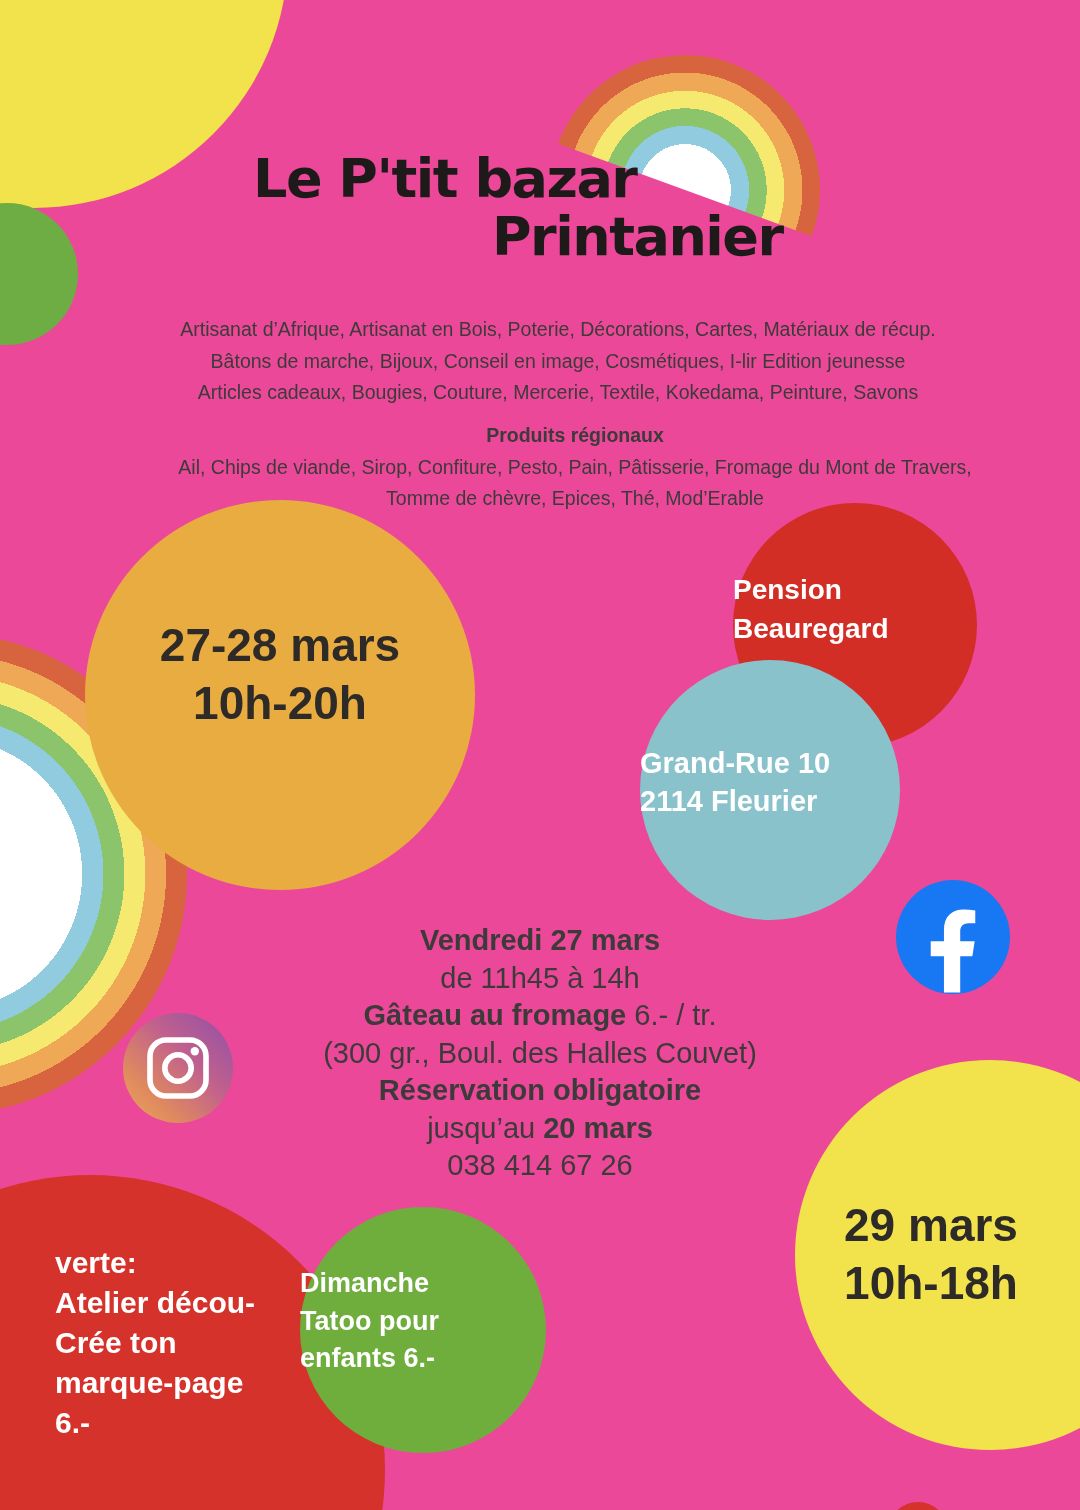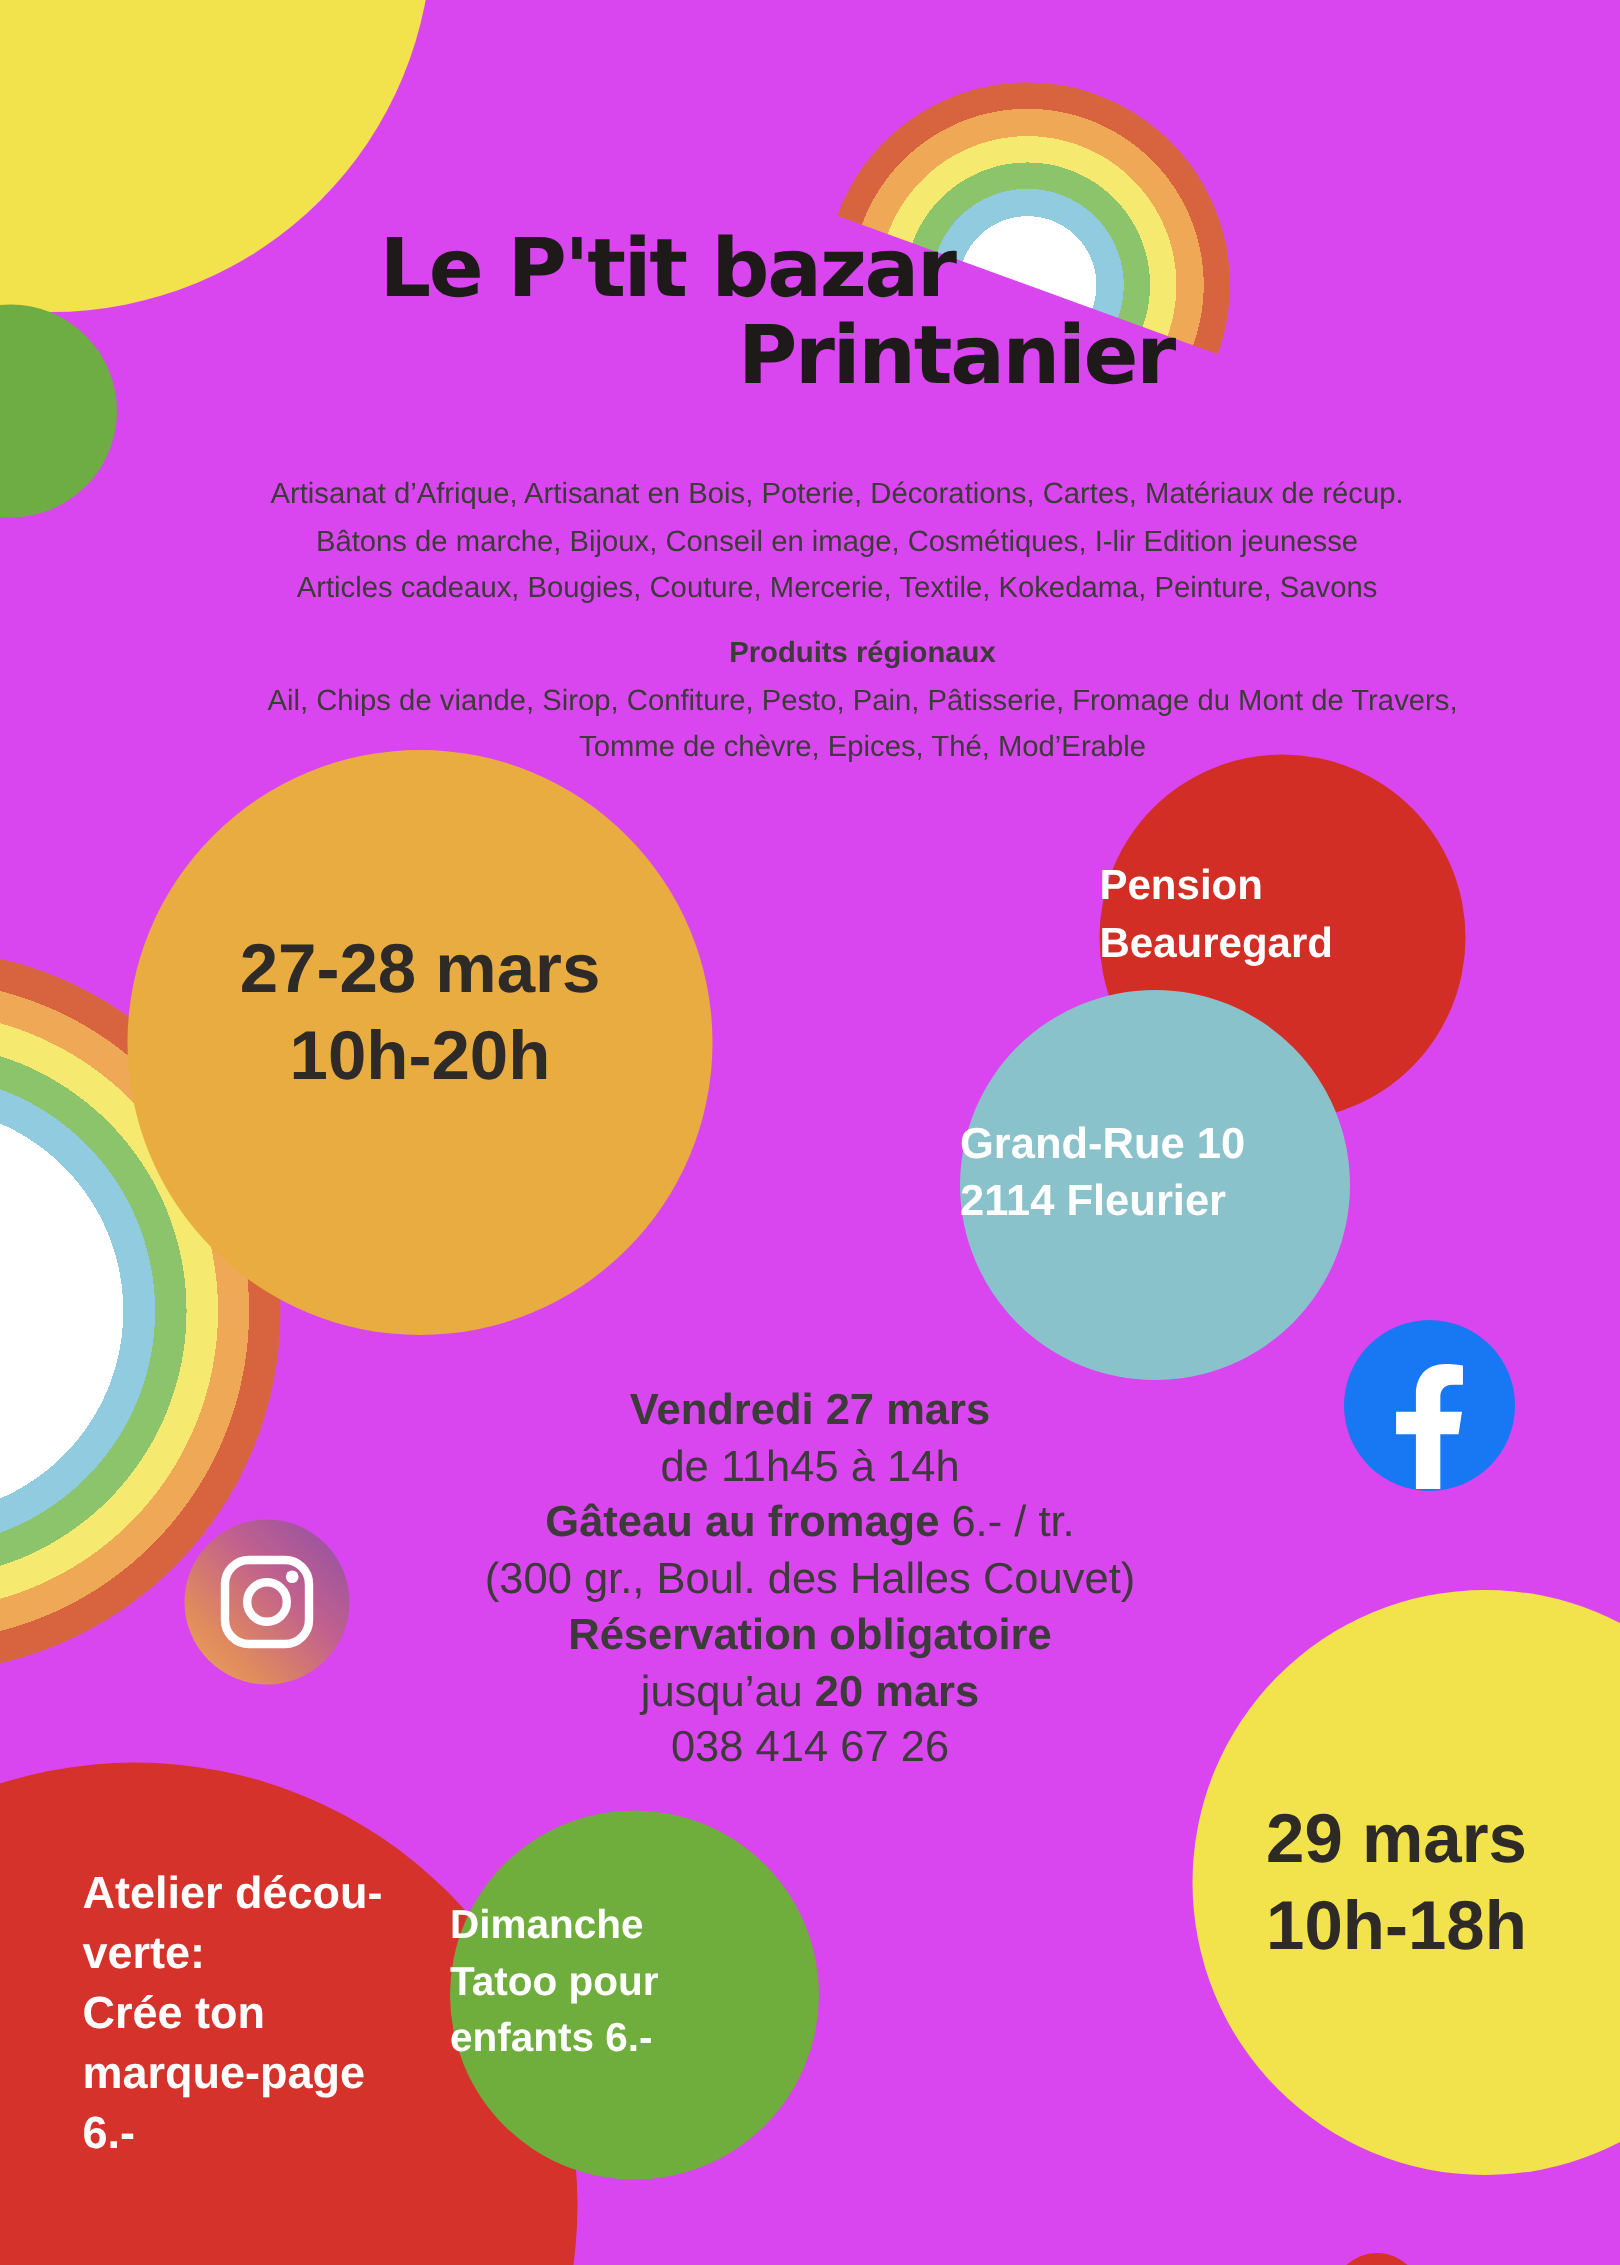--- a/index.html
+++ b/index.html
@@ -1,18 +1,18 @@
 <!DOCTYPE html>
 <html><head>
 <meta charset="utf-8">
 <style>
   html,body { margin:0; padding:0; background:#e8e8e8; }
   .page {
     position:relative; width:1080px; height:1510px; margin:0 auto;
-    background:#d946ef; overflow:hidden;
+    background:#ec4899; overflow:hidden;
     font-family:"Liberation Sans", sans-serif; color:#3d3b3a;
   }
   .circle { position:absolute; border-radius:50%; }
 
   
   .c-yellow-tl { left:-220px; top:-300px; width:508px; height:508px; background:#F2E24C; z-index:1; }
   .c-green-l   { left:-64px;  top:203px;  width:142px; height:142px; background:#6EAC44; z-index:1; }
   .c-red-small { left:888px;  top:1502px; width:60px;  height:60px;  background:#D5322B; z-index:1; }
 
   
@@ -160,22 +160,22 @@
   </div>
 
   <div class="circle c-yellow-29"></div>
   <div class="date-text sunday">
     <div>29 mars</div>
     <div>10h-18h</div>
   </div>
 
   <div class="circle c-red-workshop"></div>
   <div class="white-text workshop-text">
+    <div>verte:</div>
     <div>Atelier décou-</div>
-    <div>verte:</div>
     <div>Crée ton</div>
     <div>marque-page</div>
     <div>6.-</div>
   </div>
 
   <div class="circle c-green-tattoo"></div>
   <div class="white-text tattoo-text">
     <div>Dimanche</div>
     <div>Tatoo pour</div>
     <div>enfants 6.-</div>

